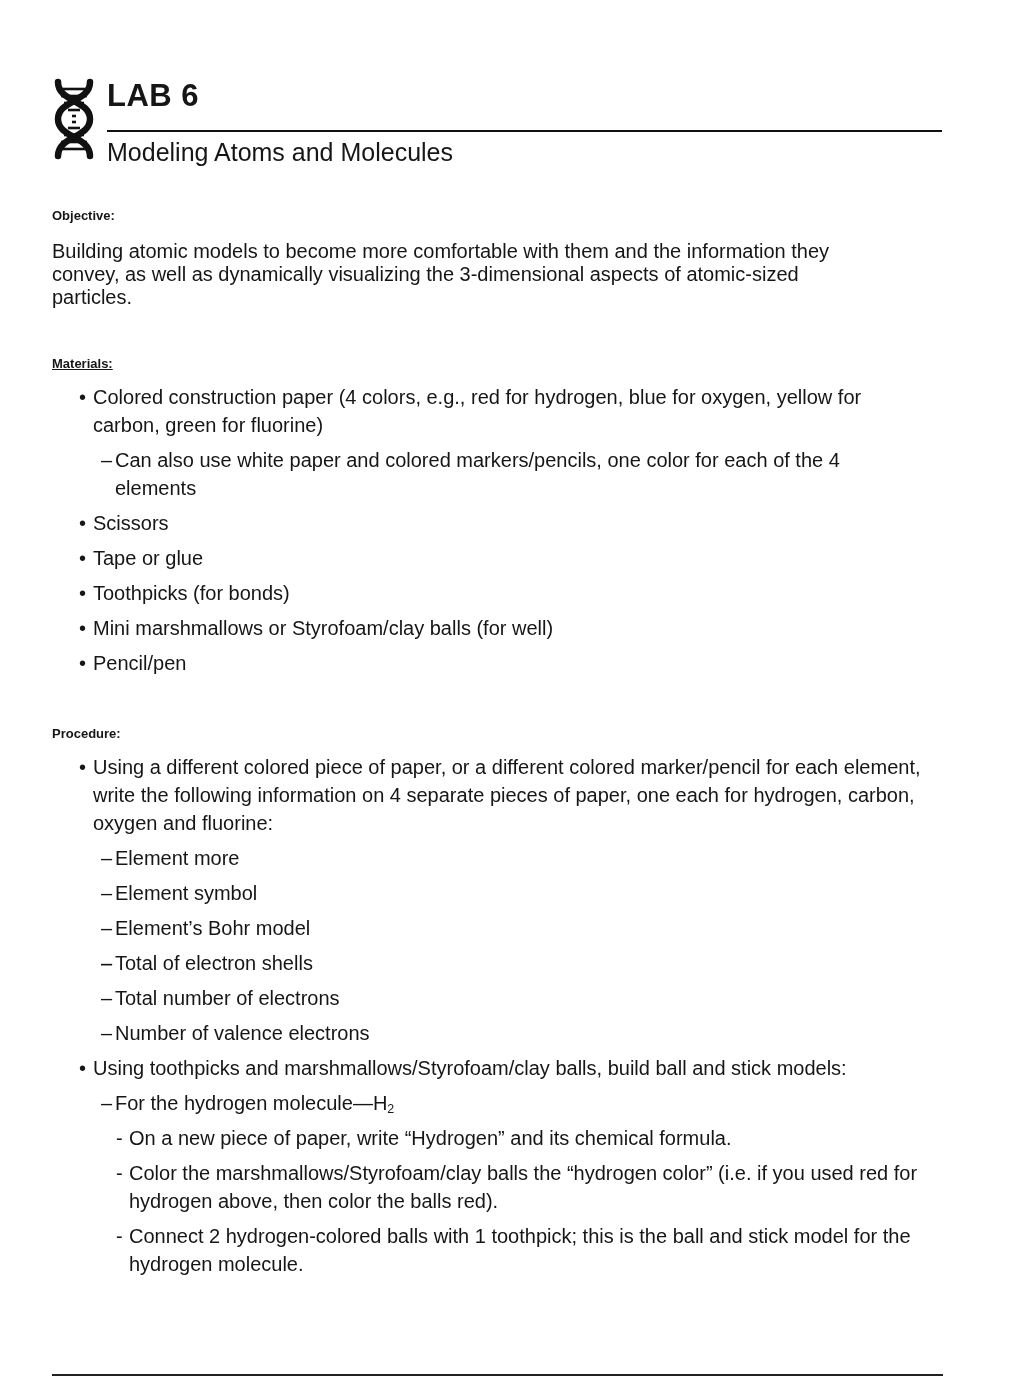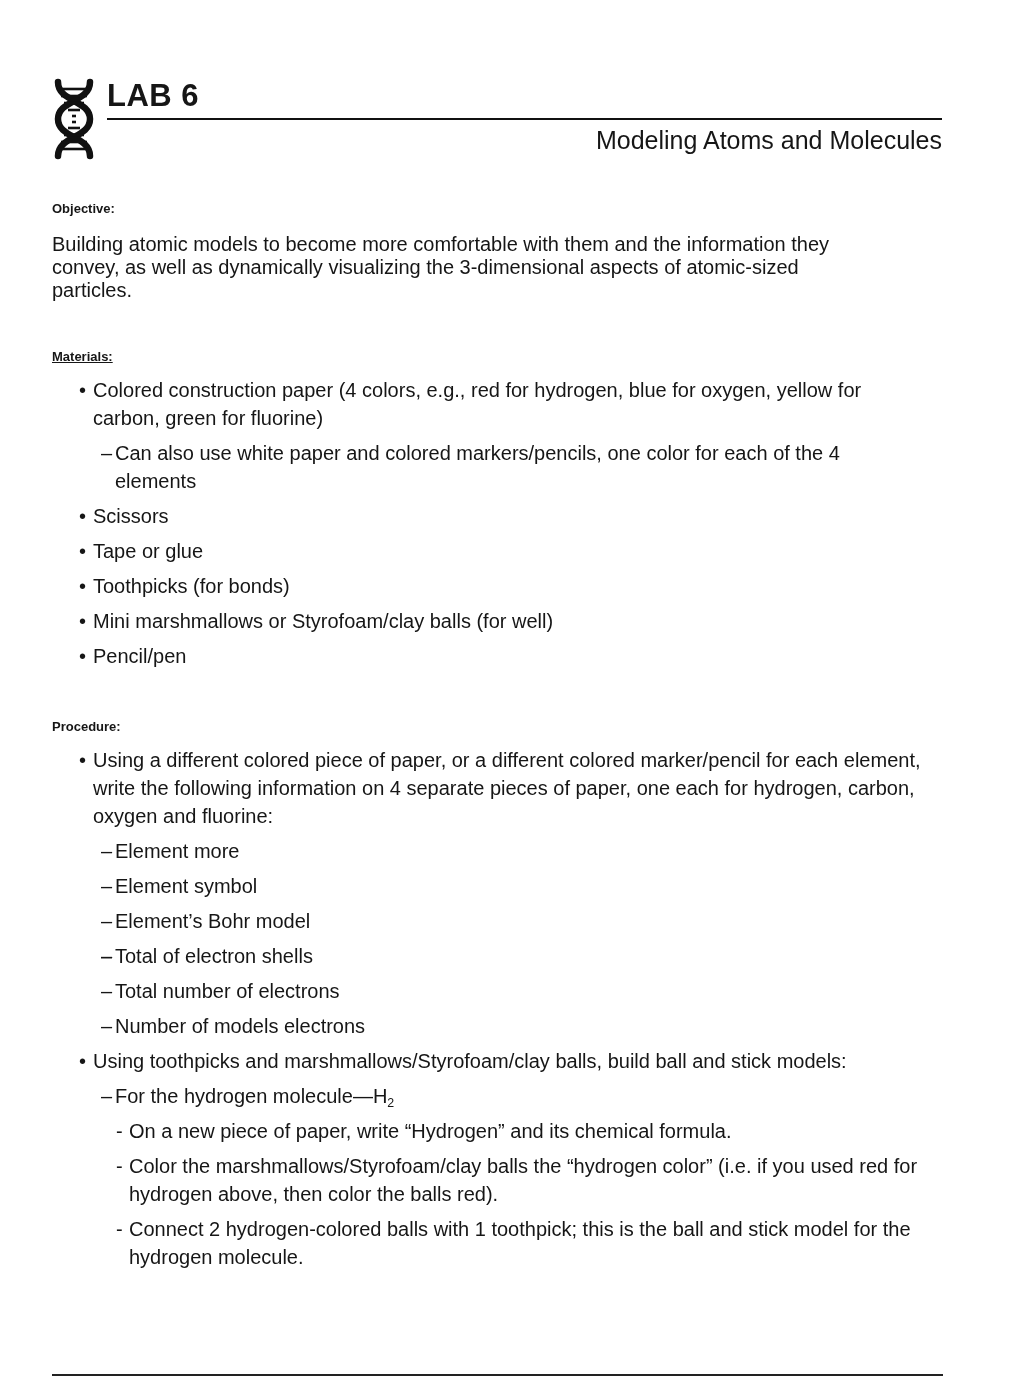--- a/index.html
+++ b/index.html
@@ -35,29 +35,28 @@
   .header-text {
     flex: 1;
     min-width: 0;
   }
   .lab-number {
     font-size: 31px;
     font-weight: 700;
     line-height: 1;
     letter-spacing: 0.5px;
     margin: 2px 0 0 3px;
-    padding-bottom: 7px;
+    padding-bottom: 19px;
     border-bottom: 2.5px solid #111;
   }
   .doc-subtitle {
     font-size: 25px;
     font-weight: 400;
     line-height: 1.1;
     margin: 7px 0 0 3px;
-    text-align: right;
   }
 
   
   .doc-body {
     margin: 0 0 0 52px;
     width: 880px;
   }
   .section-heading {
     font-size: 13px;
     font-weight: 700;
@@ -168,21 +167,21 @@
 
     <h2 class="section-heading procedure-heading">Procedure:</h2>
     <ul class="doc-list">
         <li class="level-1"><span class="marker">•</span><span class="text">Using a different colored piece of paper, or a different colored marker/pencil for each element, write the following information on 4 separate pieces of paper, one each for hydrogen, carbon, oxygen and fluorine:</span></li>
         <li class="level-2"><span class="marker">–</span><span class="text">Element more</span></li>
         <li class="level-2"><span class="marker">–</span><span class="text">Element symbol</span></li>
         <li class="level-2"><span class="marker">–</span><span class="text">Element’s Bohr model</span></li>
         <li class="level-2"><span class="marker">–</span></li>
         <li class="level-2"><span class="marker">–</span><span class="text">Total of electron shells</span></li>
         <li class="level-2"><span class="marker">–</span><span class="text">Total number of electrons</span></li>
-        <li class="level-2"><span class="marker">–</span><span class="text">Number of models electrons</span></li>
+        <li class="level-2"><span class="marker">–</span><span class="text">Number of valence electrons</span></li>
         <li class="level-1"><span class="marker">•</span><span class="text">Using toothpicks and marshmallows/Styrofoam/clay balls, build ball and stick models:</span></li>
         <li class="level-2"><span class="marker">–</span><span class="text">For the hydrogen molecule—H<sub>2</sub></span></li>
         <li class="level-3"><span class="marker">-</span><span class="text">On a new piece of paper, write “Hydrogen” and its chemical formula.</span></li>
         <li class="level-3"><span class="marker">-</span><span class="text">Color the marshmallows/Styrofoam/clay balls the “hydrogen color” (i.e. if you used red for hydrogen above, then color the balls red).</span></li>
         <li class="level-3"><span class="marker">-</span><span class="text">Connect 2 hydrogen-colored balls with 1 toothpick; this is the ball and stick model for the hydrogen molecule.</span></li>
       </ul>
 
   </div>
 
   <div class="footer">

